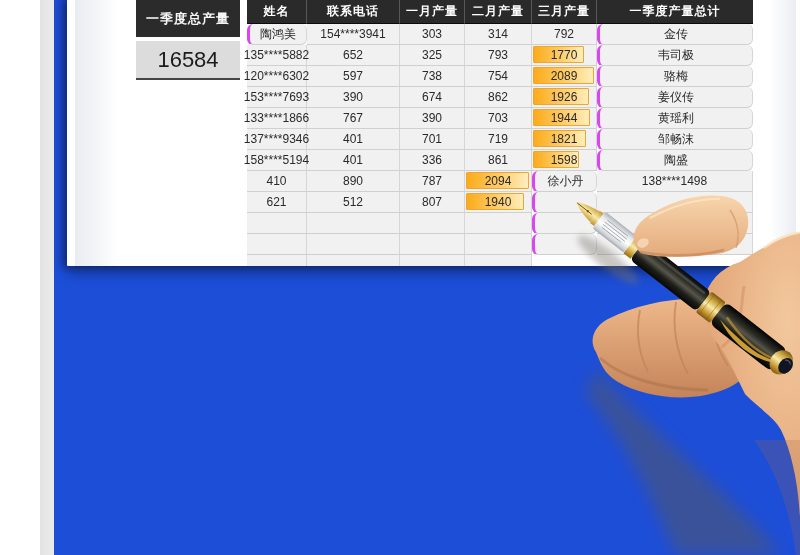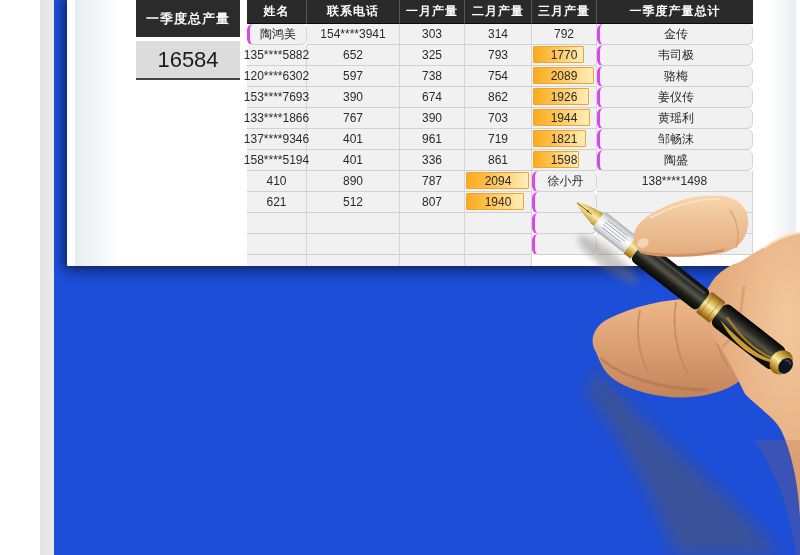--- a/index.html
+++ b/index.html
@@ -153,21 +153,21 @@
         <div class="td first">
           <span class="val">黄瑶利</span>
         </div>
         <div class="td">
           <span class="val">137****9346</span>
         </div>
         <div class="td">
           <span class="val">401</span>
         </div>
         <div class="td">
-          <span class="val">961</span>
+          <span class="val">701</span>
         </div>
         <div class="td">
           <span class="val">719</span>
         </div>
         <div class="td">
           <div class="bar" style="width: calc(87.2% - 3px); border: 1px solid rgb(238, 166, 46); background: linear-gradient(to right, rgb(251, 171, 27), rgb(253, 202, 99) 50%, rgb(255, 238, 188));"></div>
           <span class="val">1821</span>
         </div>
         <div class="td first">
           <span class="val">邹畅沫</span>

